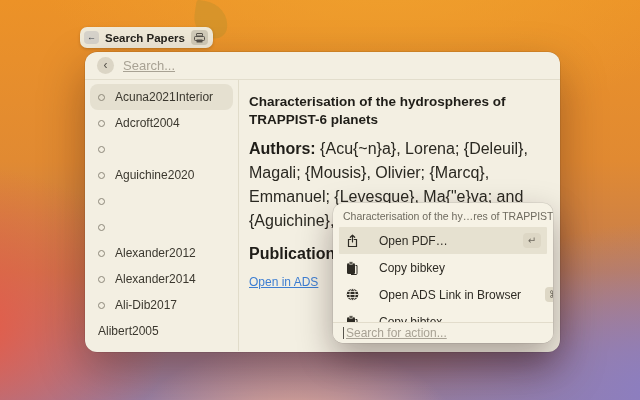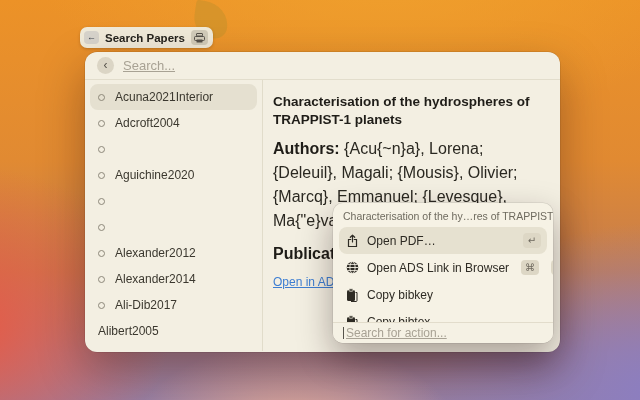--- a/index.html
+++ b/index.html
@@ -48,21 +48,21 @@
     height:28px; display:flex; align-items:center; gap:9px; padding:0 12px;
     border-bottom:1px solid #e2ddcc;
   }
   .back-btn {
     width:17px; height:17px; border-radius:50%; background:#dbd5c5;
     display:flex; align-items:center; justify-content:center;
     font-size:12px; color:#55514a; line-height:1; padding-bottom:1px;
   }
   .placeholder { color:#a8a294; font-size:13px;text-decoration:underline; }
   .columns { display:flex; height:271px; }
-  .list-col { width:178px; border-right:1px solid #e1dcca; padding-top:4px; overflow:hidden; }
+  .list-col { width:154px; border-right:1px solid #e1dcca; padding-top:4px; overflow:hidden; }
   .list-item {
     height:26px; margin:0 5px; padding:0 8px; border-radius:8px;
     display:flex; align-items:center; gap:10px;
   }
   .list-item.selected { background:#e5e0d0; }
   .bullet {
     width:7px; height:7px; border:1.5px solid #8d887a; border-radius:50%;
     flex:0 0 auto;
   }
   .li-label { font-size:12px; color:#3b382f; white-space:nowrap; }
@@ -76,22 +76,22 @@
     position:absolute; left:333px; top:203px; width:220px; height:140px;
     background:#f6f2e5; border-radius:10px;
     box-shadow:0 14px 34px rgba(30,10,10,.35), 0 0 0 .5px rgba(0,0,0,.12);
     overflow:hidden;
   }
   .popup-header {
     padding:7px 10px 3px; font-size:10.5px; color:#6e6a5e; white-space:nowrap; overflow:hidden;
   }
   .menu-rows { height:101px; overflow:hidden; padding:2px 6px 0; }
   .menu-row {
-    height:27px; border-radius:8px; padding:8px 6px;
-    display:flex; align-items:center; gap:8px;
+    height:27px; border-radius:1px; padding:8px 6px;
+    display:flex; align-items:center; gap:20px;
   }
   .menu-row.selected { background:#e6e1d0; }
   .menu-icon { width:14px; height:14px; flex:0 0 auto; display:flex; align-items:center; justify-content:center; }
   .menu-label { font-size:12px; color:#2e2b24; flex:1; white-space:nowrap; }
   .key-badge {
     min-width:18px; height:15px; padding:0 3px; border-radius:4px; background:#ddd7c5;
     display:flex; align-items:center; justify-content:center;
     font-size:10px; color:#6e695e; margin-left:4px;
   }
   .popup-footer {
@@ -159,21 +159,21 @@
         <div class="list-item">
     <span class="bullet"></span>
     <span class="li-label">Ali-Dib2017</span>
   </div>
         <div class="list-item">
 
     <span class="li-label">Alibert2005</span>
   </div>
       </div>
     <div class="detail-col">
-      <div class="detail-title">Characterisation of the hydrospheres of TRAPPIST-1 planets</div>
+      <div class="detail-title">Characterisation of the hydrospheres of TRAPPIST-6 planets</div>
       <div class="detail-para">
         <b>Authors:</b>
         <span> {Acu{~n}a}, Lorena; {Deleuil}, Magali; {Mousis}, Olivier; {Marcq}, Emmanuel; {Levesque}, Ma{"e}va; and {Aguichine}, Artyom</span>
       </div>
       <div class="detail-para">
         <b>Publication Date:</b>
         <span>March 2021</span>
       </div>
       <div class="detail-link">Open in ADS</div>
     </div>
@@ -187,20 +187,30 @@
     <span class="menu-icon">
           <svg width="13" height="14" viewBox="0 0 13 14">
             <path d="M2.5 5.5 h8 v7 h-8 z" fill="none" stroke="#2e2b24" stroke-width="1.2"></path>
             <rect x="5.3" y="4.5" width="2.4" height="2" fill="#f6f2e5"></rect>
             <path d="M6.5 8 V1.5 M4.3 3.3 L6.5 1.2 L8.7 3.3" fill="none" stroke="#2e2b24" stroke-width="1.2" stroke-linecap="round" stroke-linejoin="round"></path>
           </svg>
         </span>
     <span class="menu-label">Open PDF…</span>
   <span class="key-badge">↵</span>
       </div>
+      <div class="menu-row">
+    <span class="menu-icon">
+          <svg width="12" height="14" viewBox="0 0 12 14">
+            <rect x="1" y="2" width="8" height="11" rx="1.5" fill="#2e2b24"></rect>
+            <rect x="3" y="0.8" width="4" height="2.4" rx="0.8" fill="#2e2b24" stroke="#f6f2e5" stroke-width="0.8"></rect>
+            <path d="M9.5 4.5 h1.5 v8 a1 1 0 0 1 -1 1 h-5" fill="none" stroke="#2e2b24" stroke-width="1"></path>
+          </svg>
+        </span>
+    <span class="menu-label">Copy bibkey</span>
+  </div>
       <div class="menu-row">
     <span class="menu-icon">
           <svg width="13" height="13" viewBox="0 0 13 13">
             <circle cx="6.5" cy="6.5" r="5.8" fill="#2e2b24"></circle>
             <g stroke="#f6f2e5" stroke-width="0.9" fill="none">
               <ellipse cx="6.5" cy="6.5" rx="2.6" ry="5.8"></ellipse>
               <line x1="0.7" y1="6.5" x2="12.3" y2="6.5"></line>
               <line x1="1.5" y1="3.4" x2="11.5" y2="3.4"></line>
               <line x1="1.5" y1="9.6" x2="11.5" y2="9.6"></line>
             </g>
@@ -211,30 +221,20 @@
         <span class="key-badge">↵</span>
       </div>
       <div class="menu-row">
     <span class="menu-icon">
           <svg width="12" height="14" viewBox="0 0 12 14">
             <rect x="1" y="2" width="8" height="11" rx="1.5" fill="#2e2b24"></rect>
             <rect x="3" y="0.8" width="4" height="2.4" rx="0.8" fill="#2e2b24" stroke="#f6f2e5" stroke-width="0.8"></rect>
             <path d="M9.5 4.5 h1.5 v8 a1 1 0 0 1 -1 1 h-5" fill="none" stroke="#2e2b24" stroke-width="1"></path>
           </svg>
         </span>
-    <span class="menu-label">Copy bibkey</span>
-  </div>
-      <div class="menu-row">
-    <span class="menu-icon">
-          <svg width="12" height="14" viewBox="0 0 12 14">
-            <rect x="1" y="2" width="8" height="11" rx="1.5" fill="#2e2b24"></rect>
-            <rect x="3" y="0.8" width="4" height="2.4" rx="0.8" fill="#2e2b24" stroke="#f6f2e5" stroke-width="0.8"></rect>
-            <path d="M9.5 4.5 h1.5 v8 a1 1 0 0 1 -1 1 h-5" fill="none" stroke="#2e2b24" stroke-width="1"></path>
-          </svg>
-        </span>
     <span class="menu-label">Copy bibtex</span>
   </div>
     </div>
   <div class="popup-footer">
     <span class="caret"></span>
     <span class="placeholder">Search for action...</span>
   </div>
 </div>
 
 </body></html>

